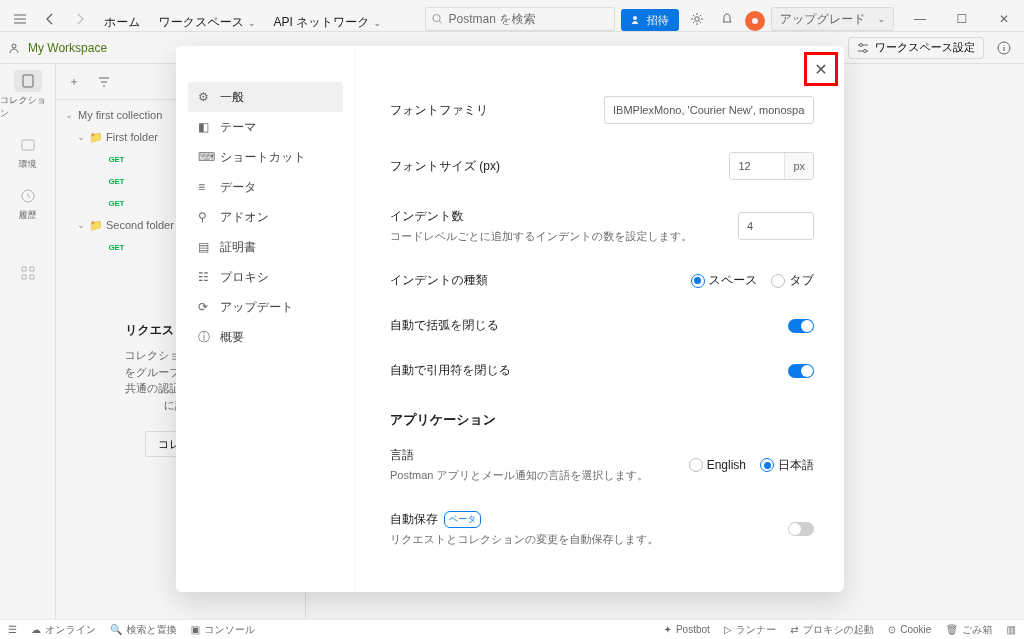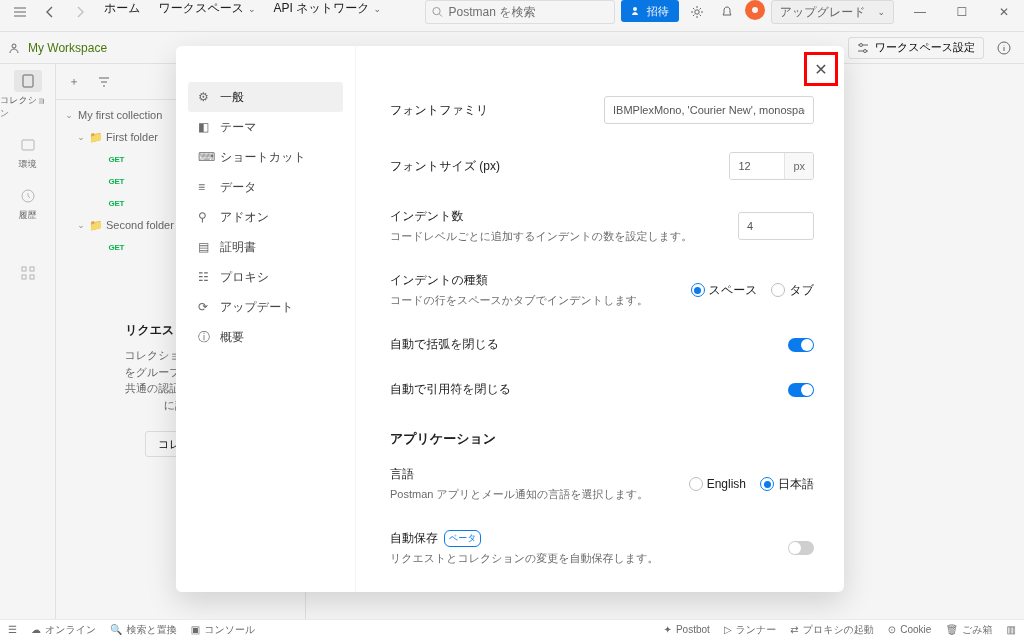--- a/index.html
+++ b/index.html
@@ -1,19 +1,19 @@
 <!DOCTYPE html>
 <html><head>
 <meta charset="utf-8">
 <style>
 * { box-sizing: border-box; margin: 0; padding: 0; font-family: -apple-system, "Segoe UI", "Hiragino Sans", Meiryo, sans-serif; }
 body { width: 1024px; height: 639px; overflow: hidden; background: #fff; color: #212121; font-size: 12px; position: relative; }
 
 
-.topbar { height: 32px; display: flex; align-items: flex-start; padding: 0 8px; gap: 6px; border-bottom: 1px solid #eaeaea; color: #6b6b6b; }
+.topbar { height: 32px; display: flex; align-items: flex-end; padding: 0 8px; gap: 6px; border-bottom: 1px solid #eaeaea; color: #6b6b6b; }
 .icnbtn { width: 24px; height: 24px; display: inline-flex; align-items: center; justify-content: center; border-radius: 3px; cursor: pointer; }
 .topbar .nav-text { padding: 0 6px; cursor: pointer; color: #212121; }
 .down { font-size: 9px; margin-left: 4px; color: #6b6b6b; }
 .search { margin-left: auto; width: 190px; height: 24px; border: 1px solid #e6e6e6; border-radius: 3px; display: flex; align-items: center; padding: 0 6px; gap: 6px; color: #6b6b6b; }
 .search input { border: none; outline: none; font-size: 12px; width: 100%; background: transparent; color: #6b6b6b; }
 .invite { background: #097BED; color: #fff; height: 22px; border: none; border-radius: 3px; padding: 0 10px; display: flex; align-items: center; gap: 6px; font-size: 11px; cursor: pointer; }
 .avatar { width: 20px; height: 20px; border-radius: 50%; background: #FF6C37; position: relative; }
 .avatar::after { content: ""; width: 6px; height: 6px; background: #fff; border-radius: 50%; position: absolute; top: 7px; left: 7px; }
 .upgrade { border: 1px solid #e3e3e3; background: #f9f9f9; height: 24px; border-radius: 3px; padding: 0 8px; display: flex; align-items: center; gap: 8px; cursor: pointer; color: #6b6b6b; }
 .win-controls { display: flex; gap: 18px; margin-left: 8px; color: #6b6b6b; }
@@ -318,21 +318,20 @@
     <div class="field">
       <div class="left">
         <div class="lbl">インデント数</div>
         <div class="sub">コードレベルごとに追加するインデントの数を設定します。</div>
       </div>
       <input class="tinput num" style="width: 76px;" value="4">
     </div>
     <div class="field">
       <div class="left">
         <div class="lbl">インデントの種類</div>
-        <div class="sub">コードの行をスペースかタブでインデントします。</div>
       </div>
       <div class="radio-grp">
         <label class="rad-lbl">
             <span class="rad on"></span>
             <span>スペース</span>
           </label>
         <label class="rad-lbl">
             <span class="rad"></span>
             <span>タブ</span>
           </label>

